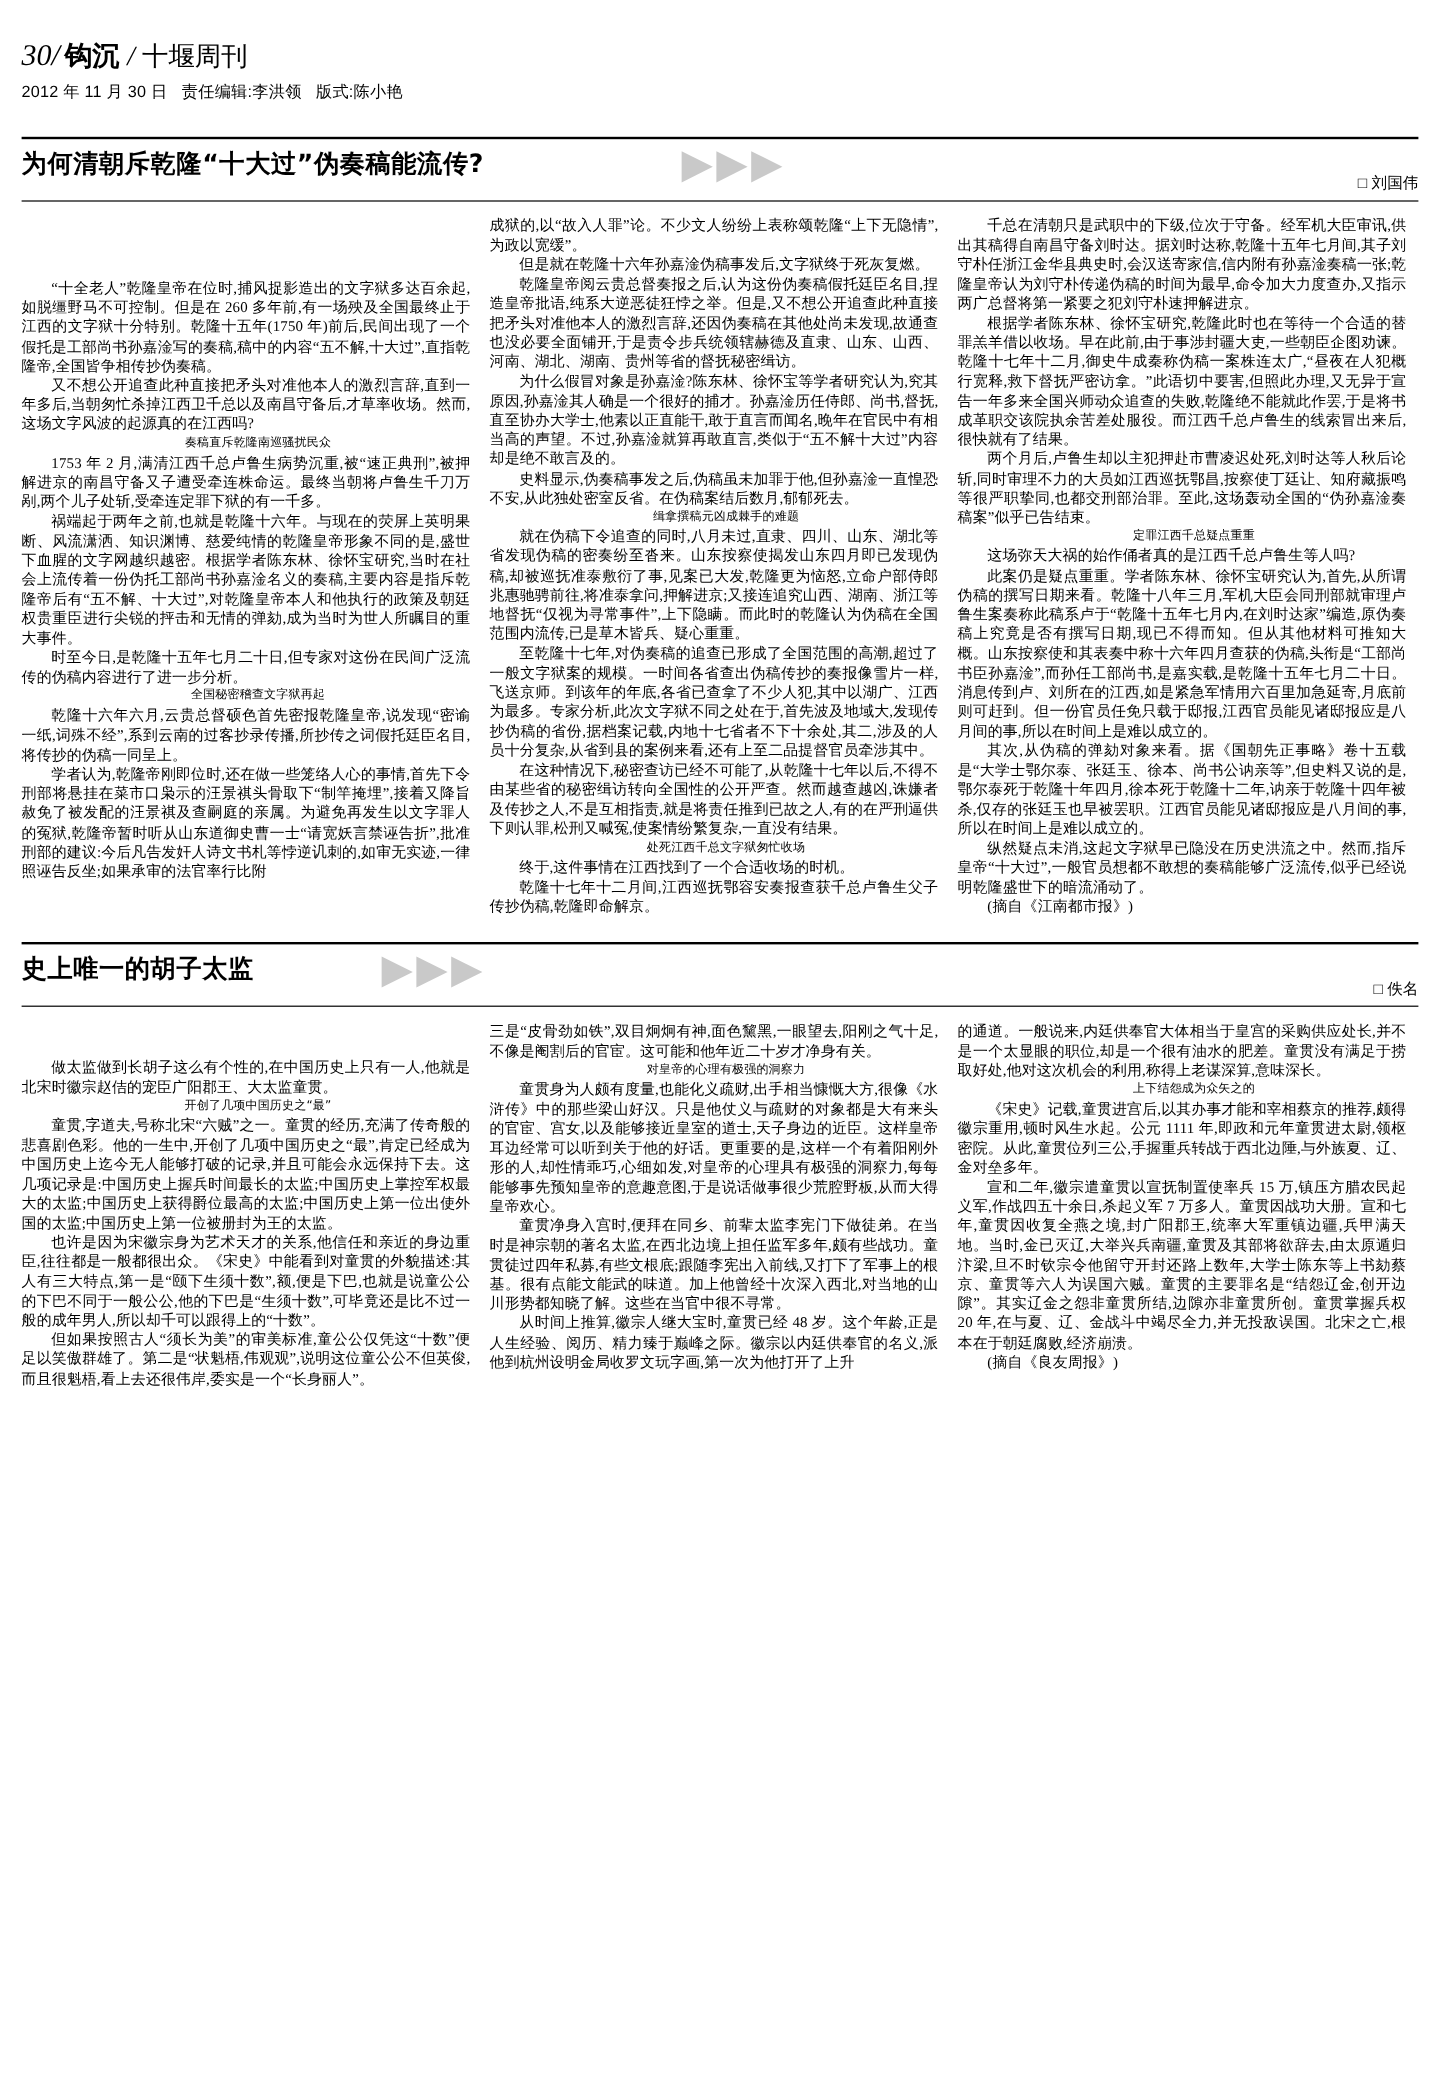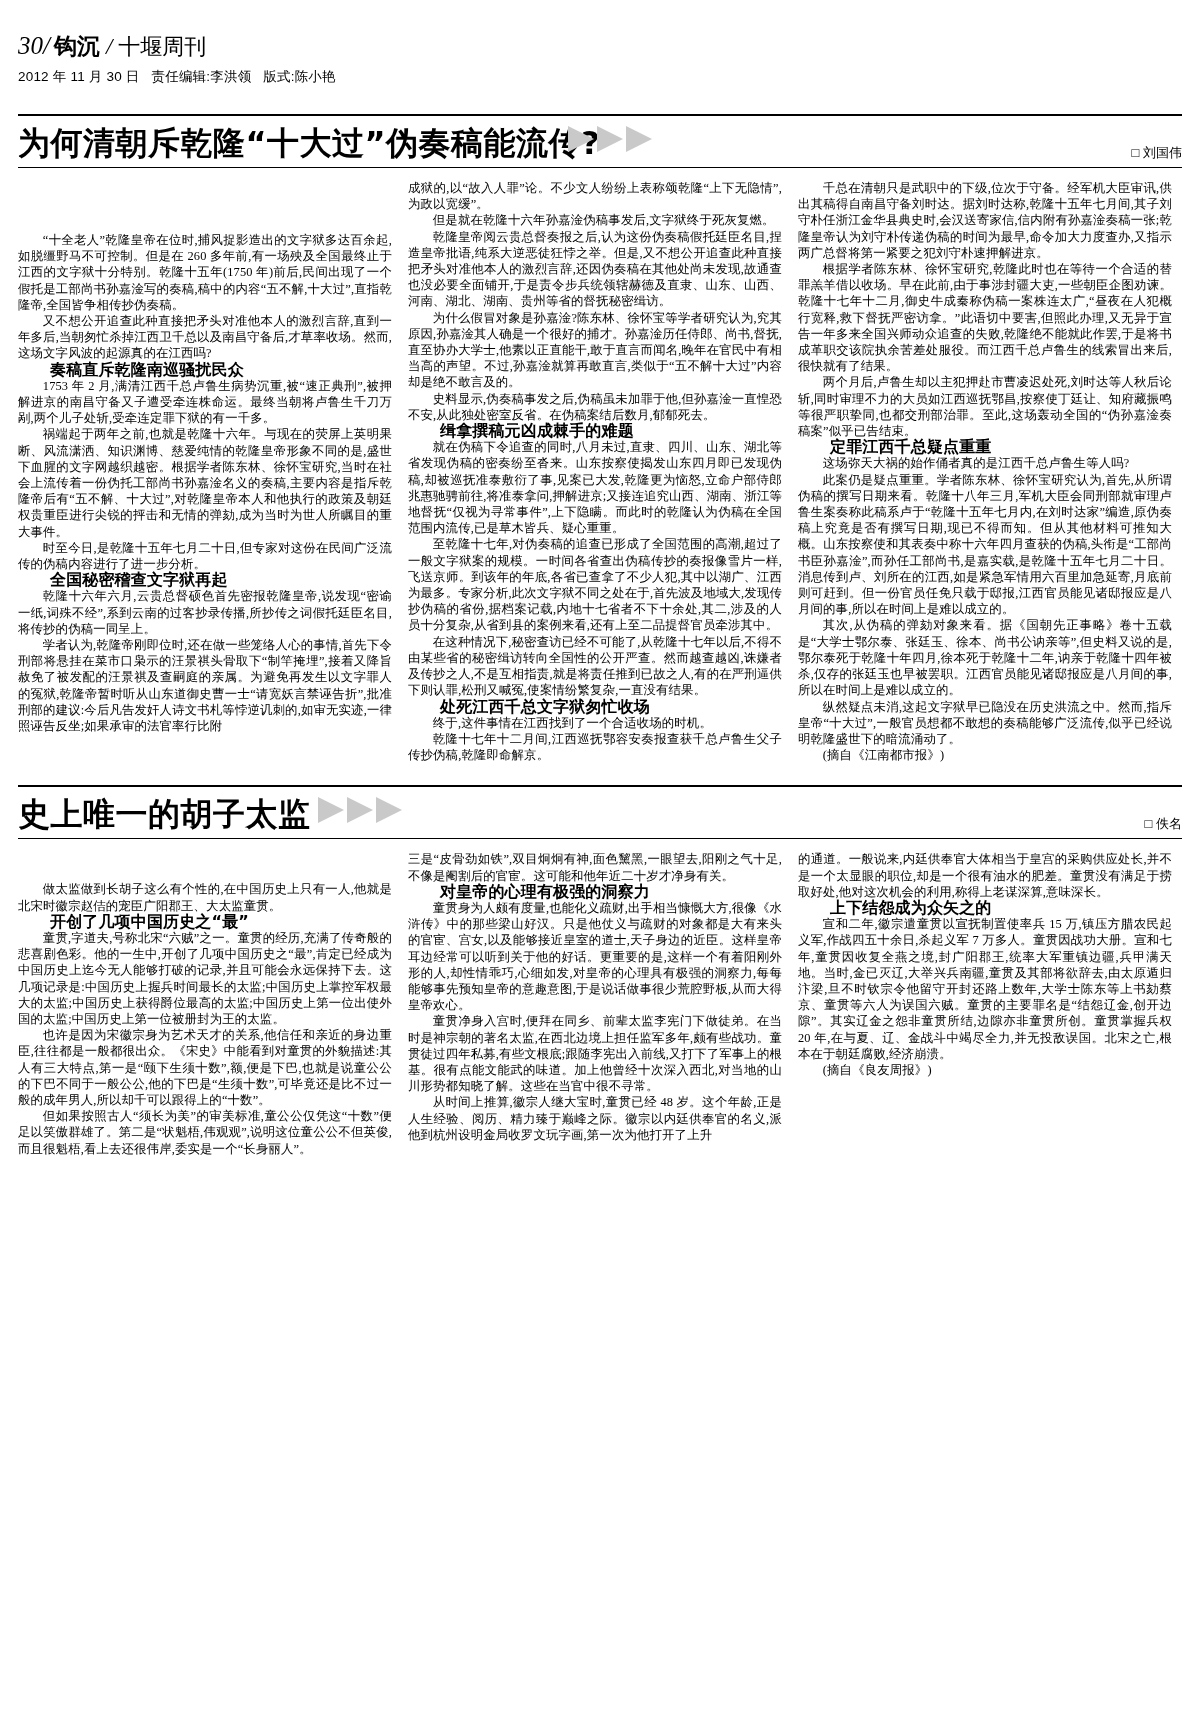--- a/index.html
+++ b/index.html
@@ -78,21 +78,21 @@
   .headline-rule-bottom {
     position: absolute;
     left: 0; right: 0;
     bottom: 0;
     border-top: 1px solid #000;
   }
   .headline-text {
     position: absolute;
     left: 0;
     top: 8px;
-    font-size: 32px;
+    font-size: 21px;
     font-weight: bold;
     font-family: "DejaVu Sans", sans-serif;
     letter-spacing: 0.5px;
   }
   .headline-arrows {
     position: absolute;
     top: 12px;
     display: flex;
     gap: 3px;
   }
@@ -122,24 +122,24 @@
     line-height: 16.2px;
     text-align: justify;
   }
   .col p {
     margin: 0 0 0 0;
     text-indent: 2em;
     letter-spacing: 0.15px;
   }
   .col p.noindent { text-indent: 0; }
   .sub {
-    font-weight: bold;
+    font-weight: normal;
     font-family: "DejaVu Sans", sans-serif;
-    font-size: 16px;
-    text-align: left;
+    font-size: 10px;
+    text-align: center;
     margin: 3px 0 2px 0;
     text-indent: 0;
     letter-spacing: 0.5px;
   }
   .source {
     text-align: left;
     font-size: 12.4px;
     margin-top: 2px;
     text-indent: 0;
   }
@@ -247,18 +247,19 @@
     <div class="col">
       <p class="noindent">三是“皮骨劲如铁”,双目炯炯有神,面色黧黑,一眼望去,阳刚之气十足,不像是阉割后的官宦。这可能和他年近二十岁才净身有关。</p>
       <p class="sub">对皇帝的心理有极强的洞察力</p>
       <p>童贯身为人颇有度量,也能化义疏财,出手相当慷慨大方,很像《水浒传》中的那些梁山好汉。只是他仗义与疏财的对象都是大有来头的官宦、宫女,以及能够接近皇室的道士,天子身边的近臣。这样皇帝耳边经常可以听到关于他的好话。更重要的是,这样一个有着阳刚外形的人,却性情乖巧,心细如发,对皇帝的心理具有极强的洞察力,每每能够事先预知皇帝的意趣意图,于是说话做事很少荒腔野板,从而大得皇帝欢心。</p>
       <p>童贯净身入宫时,便拜在同乡、前辈太监李宪门下做徒弟。在当时是神宗朝的著名太监,在西北边境上担任监军多年,颇有些战功。童贯徒过四年私募,有些文根底;跟随李宪出入前线,又打下了军事上的根基。很有点能文能武的味道。加上他曾经十次深入西北,对当地的山川形势都知晓了解。这些在当官中很不寻常。</p>
       <p>从时间上推算,徽宗人继大宝时,童贯已经 48 岁。这个年龄,正是人生经验、阅历、精力臻于巅峰之际。徽宗以内廷供奉官的名义,派他到杭州设明金局收罗文玩字画,第一次为他打开了上升</p>
     </div>
     <div class="col">
       <p class="noindent">的通道。一般说来,内廷供奉官大体相当于皇宫的采购供应处长,并不是一个太显眼的职位,却是一个很有油水的肥差。童贯没有满足于捞取好处,他对这次机会的利用,称得上老谋深算,意味深长。</p>
       <p class="sub">上下结怨成为众矢之的</p>
+      <p>《宋史》记载,童贯进宫后,以其办事才能和宰相蔡京的推荐,颇得徽宗重用,顿时风生水起。公元 1111 年,即政和元年童贯进太尉,领枢密院。从此,童贯位列三公,手握重兵转战于西北边陲,与外族夏、辽、金对垒多年。</p>
       <p>宣和二年,徽宗遣童贯以宣抚制置使率兵 15 万,镇压方腊农民起义军,作战四五十余日,杀起义军 7 万多人。童贯因战功大册。宣和七年,童贯因收复全燕之境,封广阳郡王,统率大军重镇边疆,兵甲满天地。当时,金已灭辽,大举兴兵南疆,童贯及其部将欲辞去,由太原遁归汴梁,旦不时钦宗令他留守开封还路上数年,大学士陈东等上书劾蔡京、童贯等六人为误国六贼。童贯的主要罪名是“结怨辽金,创开边隙”。其实辽金之怨非童贯所结,边隙亦非童贯所创。童贯掌握兵权 20 年,在与夏、辽、金战斗中竭尽全力,并无投敌误国。北宋之亡,根本在于朝廷腐败,经济崩溃。</p>
       <p class="source">(摘自《良友周报》)</p>
     </div>
   </div>
 
 </div>
 
 </body></html>

